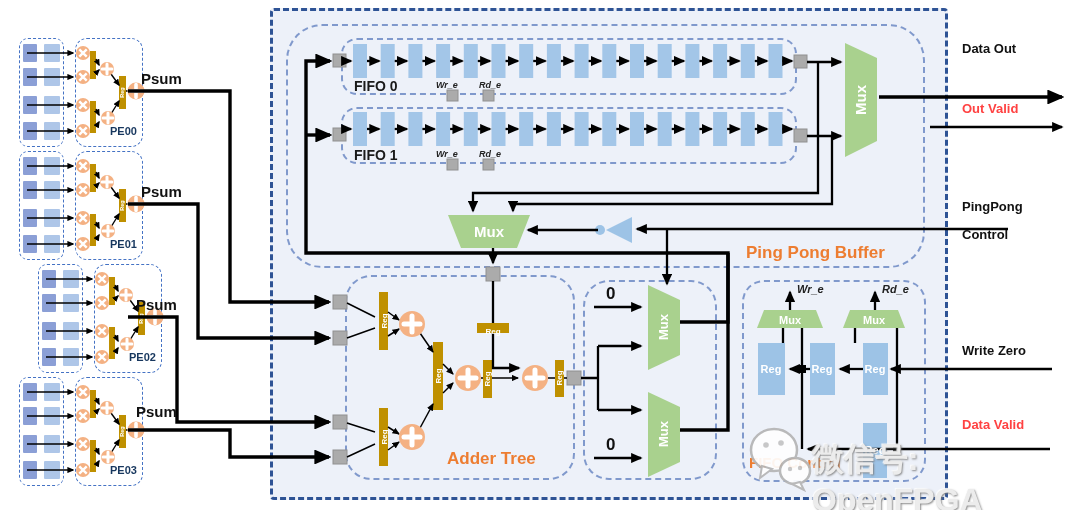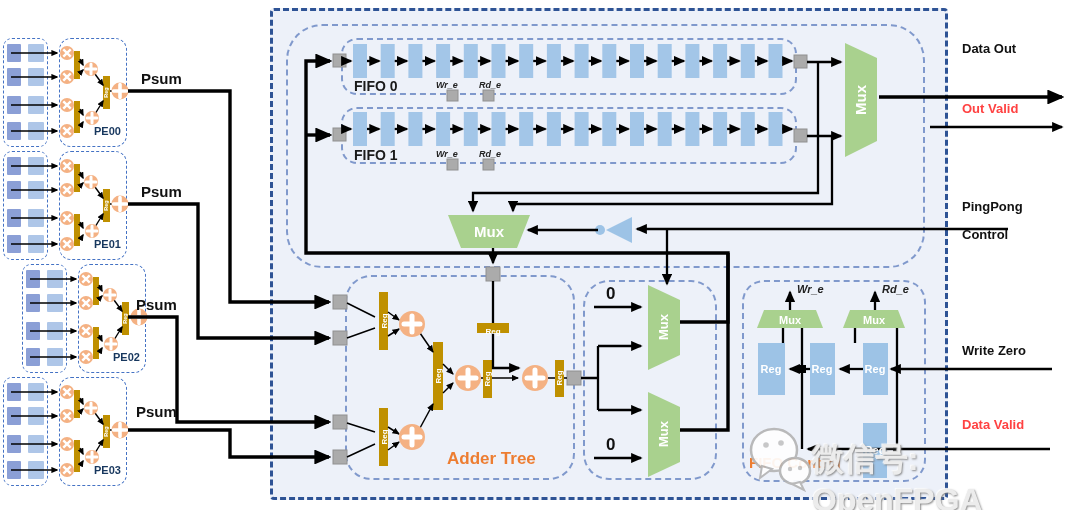--- a/index.html
+++ b/index.html
@@ -14,21 +14,21 @@
   #ctl-box{left:742px;top:280px;width:184px;height:202px;border:2px dashed #8099CC;border-radius:22px;}
   #wires{position:absolute;left:0;top:0;z-index:3;}
   .lbl{position:absolute;white-space:nowrap;z-index:4;color:#111;}
   .fifo-name{font-size:14px;font-weight:bold;color:#1a1a1a;}
   .sig{font-size:9px;font-weight:bold;color:#222;font-style:italic;}
   .orange{color:#ED7D31;font-weight:bold;}
   .red{color:#FF4242;}
   .io-lbl{font-size:13px;font-weight:bold;}
   .zero{font-size:17px;font-weight:bold;}
   .psum{font-size:15px;font-weight:bold;}
-  .pe-block{position:absolute;left:3px;width:182px;height:110px;z-index:2;text-align:right;}
+  .pe-block{position:absolute;left:19px;width:182px;height:110px;z-index:2;text-align:right;}
   .pe-dash{position:absolute;box-sizing:border-box;border:1.6px dashed #4472C4;}
   .pe-in{left:0;top:0;width:45px;height:109px;border-radius:9px;}
   .pe-core{left:56px;top:0;width:68px;height:109px;border-radius:12px;}
   .pe-svg{position:absolute;left:0;top:0;}
   .pe-label{position:absolute;left:91px;top:87px;font-size:11px;font-weight:bold;color:#17375E;}
   #watermark{position:absolute;left:812px;top:438px;z-index:9;font-size:32px;font-weight:bold;color:#ECECEC;
     text-shadow:1px 1px 2px rgba(120,120,120,.85), -1px -1px 1px rgba(255,255,255,.9);}
   #wm-icon{position:absolute;left:748px;top:424px;z-index:9;opacity:.92;}
   svg text{font-family:"Liberation Sans",sans-serif;}
 </style>
@@ -455,20 +455,21 @@
     </g>
   </svg>
 
   <div class="lbl fifo-name" style="left:354px;top:78px;">FIFO 0</div>
   <div class="lbl fifo-name" style="left:354px;top:147px;text-align:center;">FIFO 1</div>
   <div class="lbl sig" style="left:436px;top:80px;">Wr_e</div>
   <div class="lbl sig" style="left:479px;top:80px;">Rd_e</div>
   <div class="lbl sig" style="left:436px;top:149px;">Wr_e</div>
   <div class="lbl sig" style="left:479px;top:149px;">Rd_e</div>
 
+  <div class="lbl orange" style="left:746px;top:243px;font-size:17px;">Ping Pong Buffer</div>
   <div class="lbl orange" style="left:447px;top:449px;font-size:17px;">Adder Tree</div>
   <div class="lbl orange" style="left:749px;top:454px;font-size:15px;">FIFO Control</div>
 
   <div class="lbl zero" style="left:606px;top:284px;">0</div>
   <div class="lbl zero" style="left:606px;top:435px;">0</div>
 
   <div class="lbl sig" style="left:797px;top:283px;font-size:11px;">Wr_e</div>
   <div class="lbl sig" style="left:882px;top:283px;font-size:11px;">Rd_e</div>
 
   <div class="lbl io-lbl" style="left:962px;top:41px;">Data Out</div>

